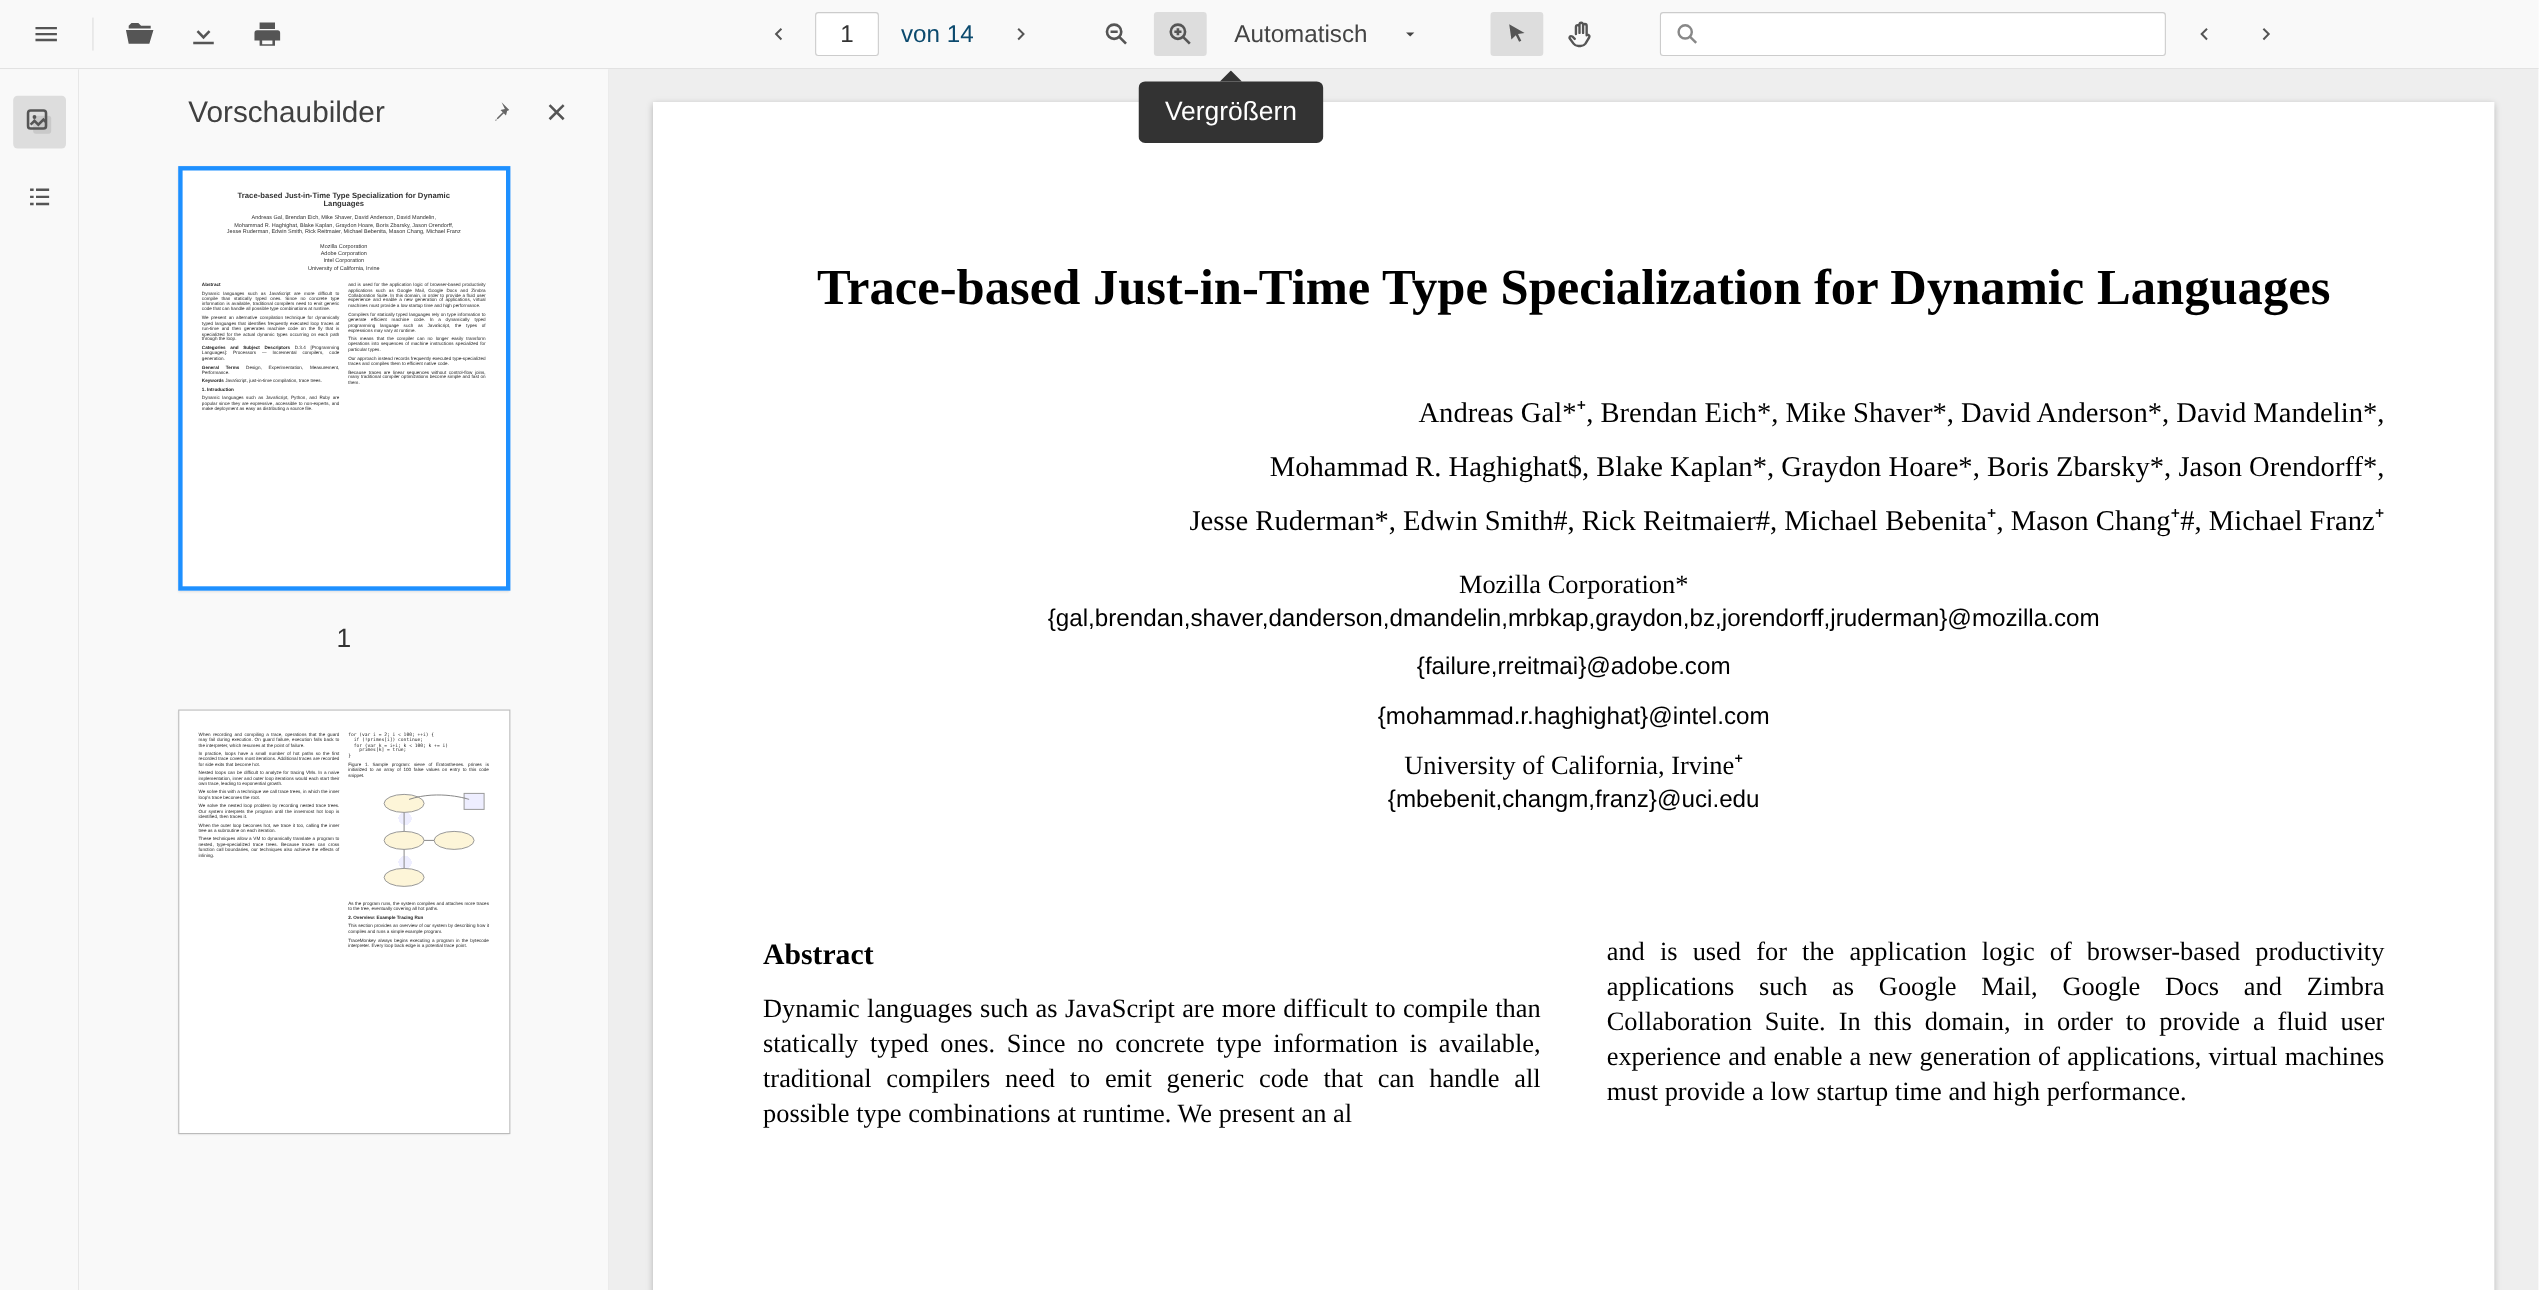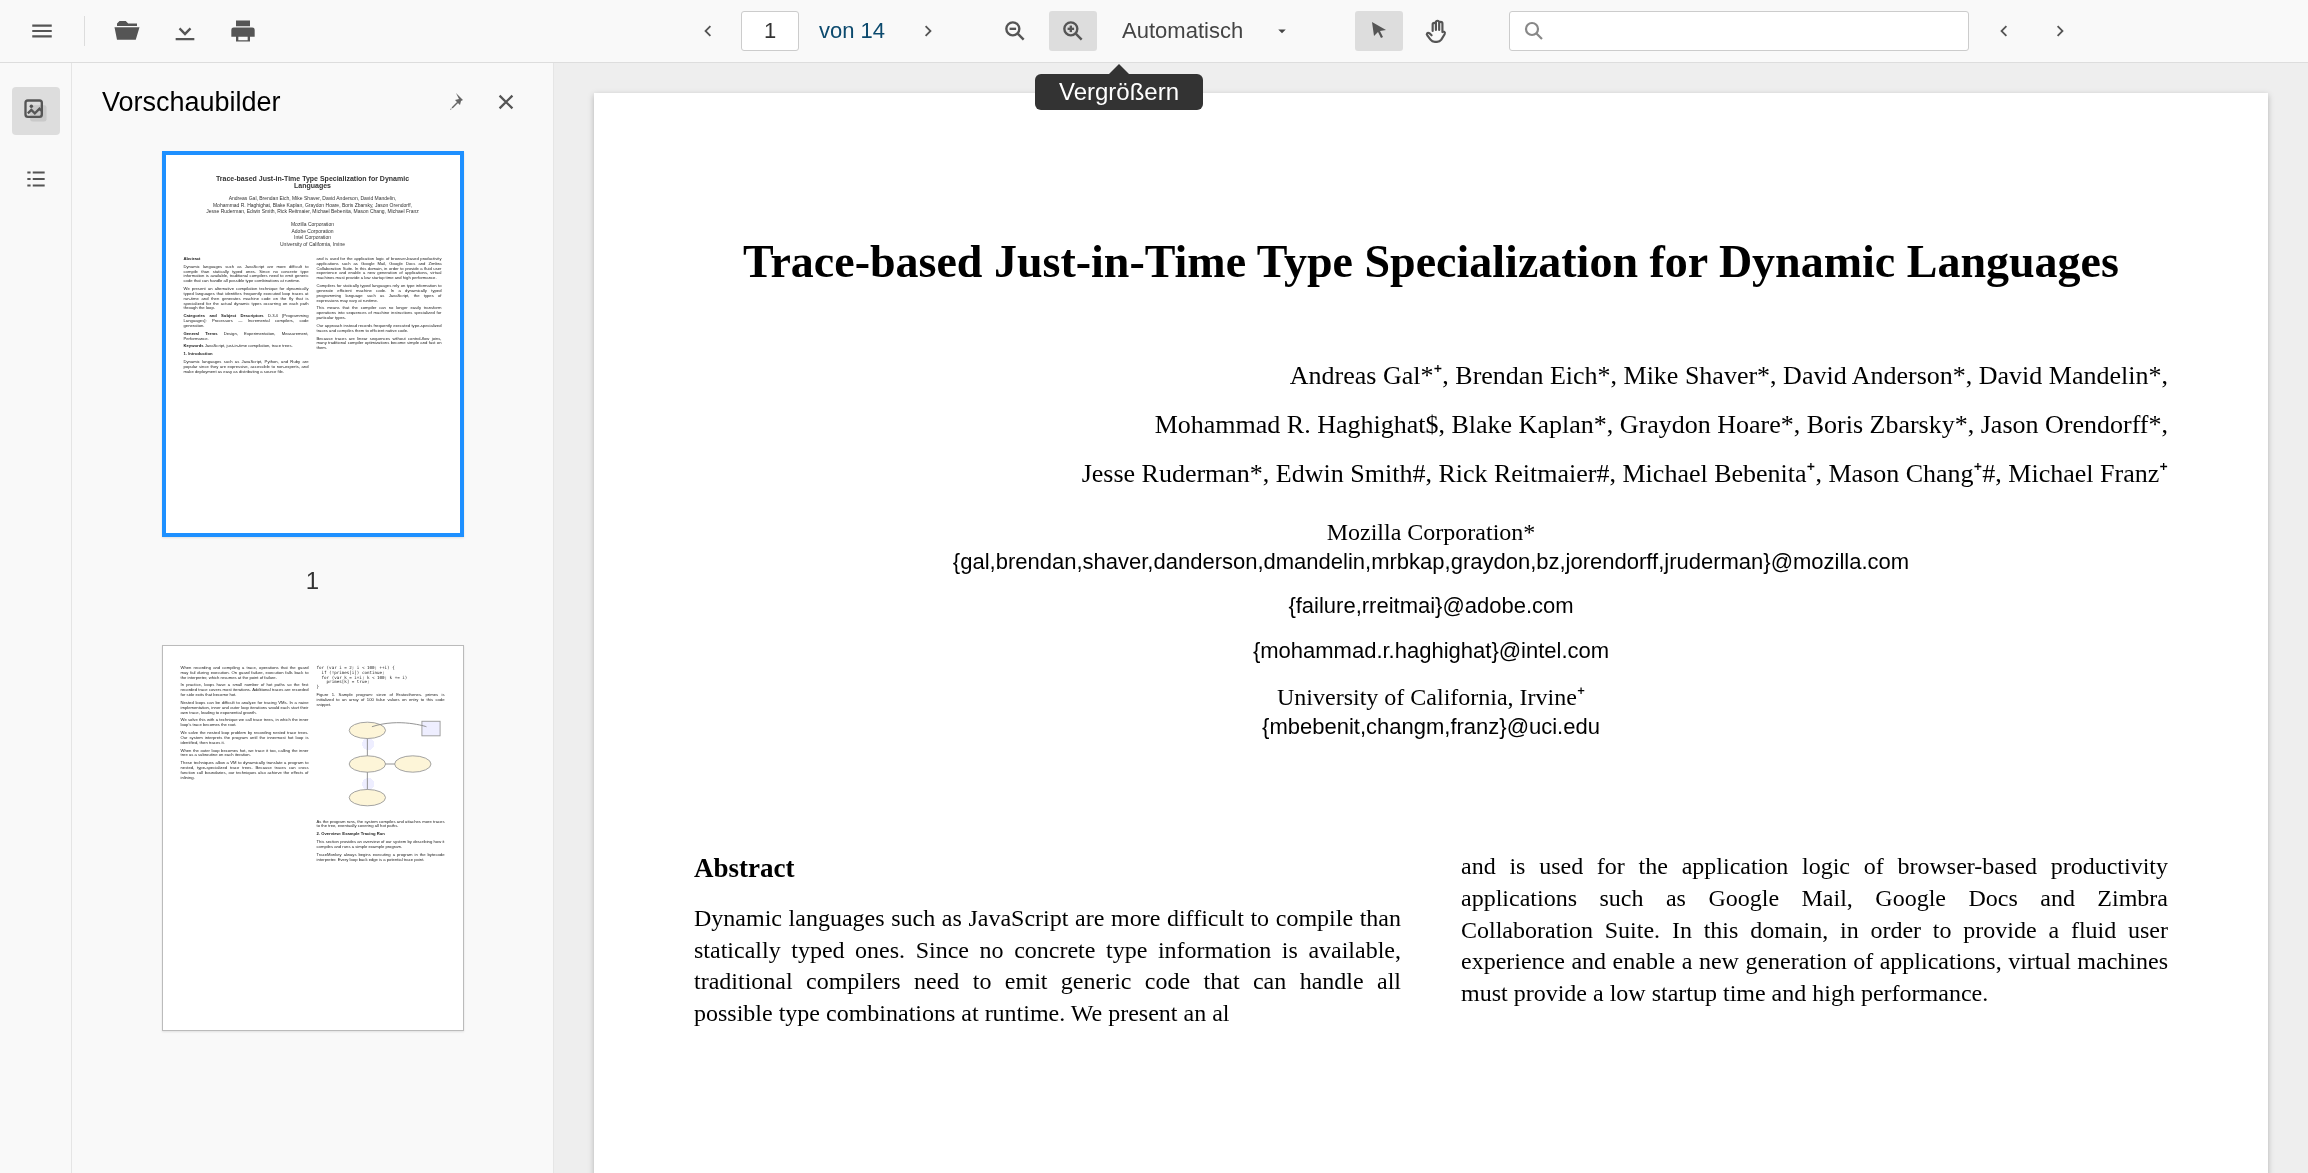--- a/index.html
+++ b/index.html
@@ -42,21 +42,21 @@
   border: 1px solid #ccc; border-radius: 3px;
   background: #fff; display: flex; align-items: center;
   padding: 0 12px; color: #888;
 }
 
 
 .tooltip {
   position: absolute;
   top: 74px; left: 1035px;
   background: #333; color: #fff;
-  padding: 4px 24px; border-radius: 6px;
+  padding: 14px 24px; border-radius: 6px;
   font-size: 24px;
   z-index: 100;
 }
 .tooltip::before {
   content: ""; position: absolute;
   top: -10px; left: 50%; transform: translateX(-50%);
   border-left: 10px solid transparent;
   border-right: 10px solid transparent;
   border-bottom: 10px solid #333;
 }
@@ -85,21 +85,21 @@
   background: #f9f9f9;
   border-right: 1px solid #e5e5e5;
   display: flex; flex-direction: column;
 }
 .thumbs-header {
   height: 78px;
   display: flex; align-items: center;
   padding: 0 30px;
   gap: 18px;
 }
-.thumbs-title { font-size: 27px; color: #000000; flex: 1; }
+.thumbs-title { font-size: 27px; color: #404040; flex: 1; text-align: center; }
 .thumbs-header .hdr-btn {
   width: 34px; height: 34px; display: flex; align-items: center; justify-content: center;
   cursor: pointer; color: #555;
 }
 .thumbs-body {
   flex: 1; overflow-y: auto;
   padding: 10px 0 30px;
   position: relative;
 }
 .thumbs-body::-webkit-scrollbar { width: 24px; }

